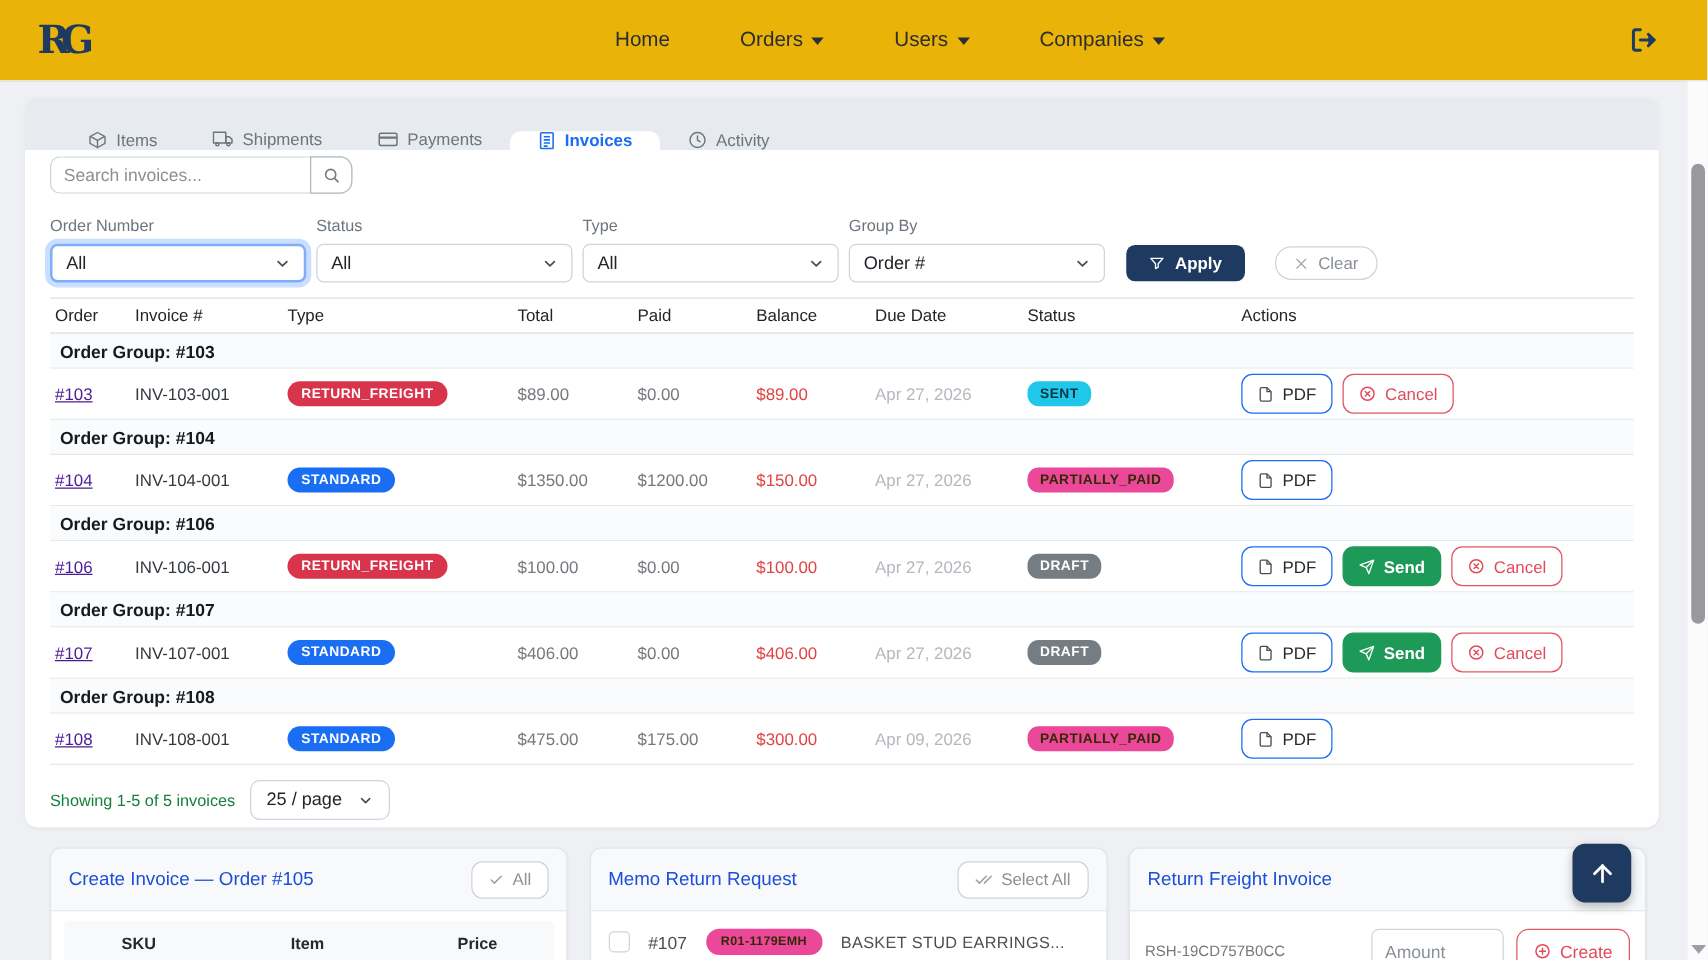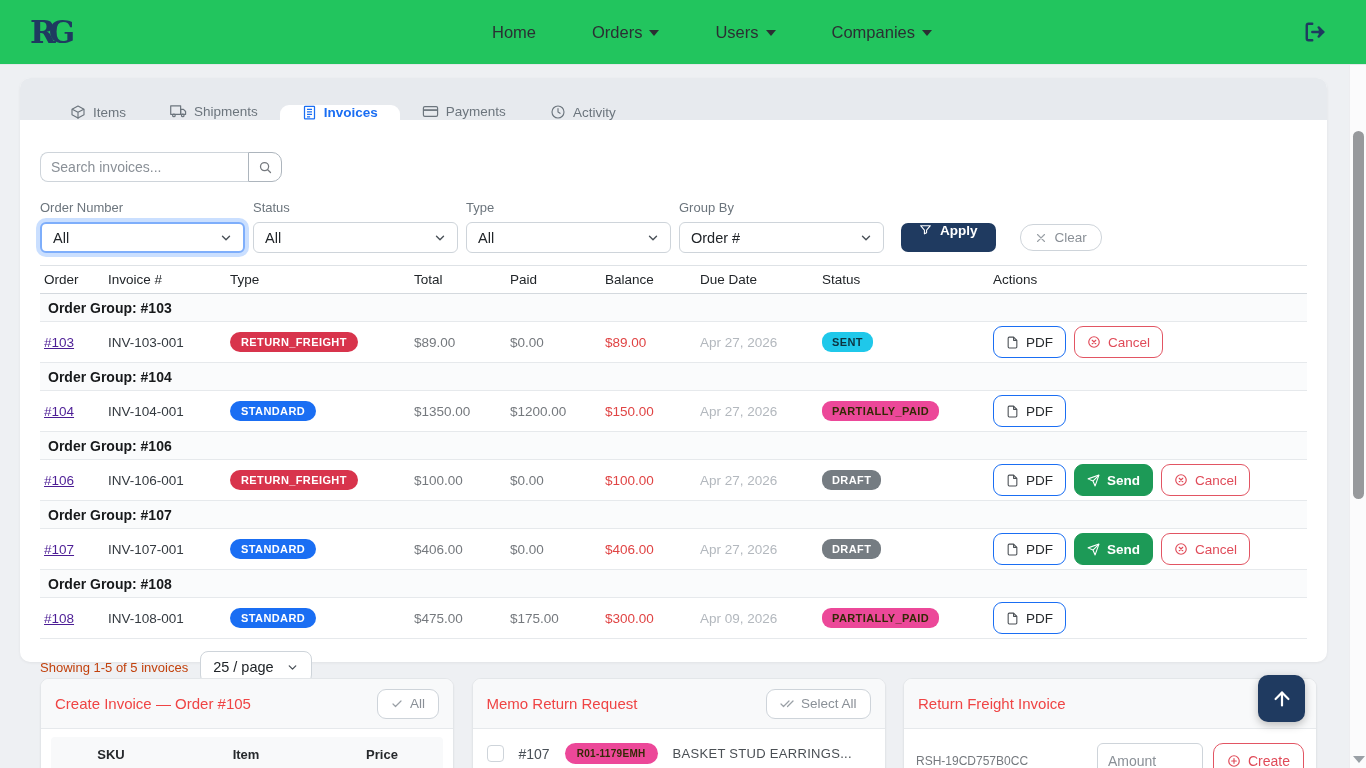--- a/index.html
+++ b/index.html
@@ -1,58 +1,58 @@
 <!DOCTYPE html>
 <html><head>
 <meta charset="utf-8">
 <style>
   * { margin:0; padding:0; box-sizing:border-box; }
   html,body { width:1366px; height:768px; overflow:hidden; }
   body { font-family:"Liberation Sans", sans-serif; background:#eef0f3; position:relative; color:#212529; }
 
   
-  .navbar { position:absolute; top:0; left:0; width:1366px; height:65px; background:#22c55e;
+  .navbar { position:absolute; top:0; left:0; width:1366px; height:65px; background:#eab308;
             border-bottom:1px solid #e4e7ea; display:flex; align-items:center; z-index:5; }
   .logo { font-family:"DejaVu Serif", serif; font-size:31px; color:#1f3a60; font-weight:600;
           letter-spacing:-7px; margin-left:30px; width:90px; }
   .nav-center { flex:1; display:flex; justify-content:center; gap:56px; }
   .nav-item { font-size:16.5px; color:#2b2f33; cursor:pointer; display:flex; align-items:center; gap:7px; }
   .caret { width:0; height:0; border-left:5px solid transparent; border-right:5px solid transparent;
            border-top:6px solid #2b2f33; margin-top:2px; }
   .logout { margin-right:40px; cursor:pointer; display:flex; align-items:center; }
 
   
   .main-card { position:absolute; left:20px; top:78px; width:1307px; height:584px; background:#ffffff;
                border-radius:10px; box-shadow:0 1px 3px rgba(0,0,0,.06); }
   .tabbar { height:42px; background:#e7eaee; border-radius:10px 10px 0 0; display:flex; align-items:flex-end;
             padding-left:28px; }
   .tab { display:flex; align-items:center; gap:7px; padding:0 22px; font-size:13.5px; color:#6c757d; cursor:pointer; }
   .tab.active { background:#ffffff; border-radius:9px 9px 0 0; color:#1a6ef3; font-weight:bold; }
   .tab svg { flex:none; }
 
-  .content { padding:32px 20px 0 20px; }
+  .content { padding:5px 20px 0 20px; }
 
   
   .search-group { display:flex; margin-bottom:18px; }
   .search-input { width:208px; height:30px; border:1px solid #ced4da; border-right:none; border-radius:8px 0 0 8px;
                   padding:0 10px; font-size:14px; color:#495057; font-family:"Liberation Sans",sans-serif; outline:none; }
   .search-input::placeholder { color:#8a9097; }
   .search-btn { width:34px; height:30px; border:1px solid #adb5bd; border-radius:0 10px 10px 0; background:#fff;
                 display:flex; align-items:center; justify-content:center; cursor:pointer; }
 
   
   .filters { display:flex; align-items:flex-end; margin-bottom:12px; }
   .filter { width:205px; margin-right:8px; }
   .filter-label { font-size:13px; color:#6c757d; margin-bottom:7px; }
   .select { height:31px; border:1px solid #ced4da; border-radius:6px; background:#fff; display:flex;
             align-items:center; justify-content:space-between; padding:0 10px 0 11px; font-size:14.5px;
             color:#212529; cursor:pointer; }
   .select.focused { border:2px solid #7eaefb; box-shadow:0 0 0 4px rgba(13,110,253,.22); }
   .btn-apply { margin-left:9px; height:29px; padding:0 18px; background:#1f3a60; color:#fff; border:none;
-               border-radius:7px; font-size:13.5px; font-weight:bold; display:flex; gap:8px;
+               border-radius:7px; font-size:13.5px; font-weight:bold; display:flex; align-items:center; gap:8px;
                cursor:pointer; margin-bottom:1px; font-family:"Liberation Sans",sans-serif; }
   .btn-clear { margin-left:24px; height:27px; padding:0 14px; background:#fff; color:#8a9097; border:1px solid #ced4da;
                border-radius:13px; font-size:13.5px; display:flex; align-items:center; gap:8px; cursor:pointer;
                margin-bottom:2px; font-family:"Liberation Sans",sans-serif; }
 
   
   .tbl { width:100%; font-size:13.5px; }
   .thead, .trow { display:grid; grid-template-columns:64px 122px 184px 96px 95px 95px 122px 171px 1fr;
                   align-items:center; padding:0 4px; }
   .thead { height:29px; border-top:1px solid #dee2e6; border-bottom:1px solid #d4d9de; color:#212529; font-weight:500; }
@@ -77,31 +77,31 @@
 
   .actions { display:flex; gap:8px; }
   .act-btn { height:32px; display:flex; align-items:center; gap:7px; padding:0 12px; border-radius:9px;
              background:#fff; font-size:13.5px; cursor:pointer; font-family:"Liberation Sans",sans-serif; }
   .act-pdf { border:1px solid #1a6ef3; color:#26292c; }
   .act-send { border:1px solid #1d9a57; background:#1d9a57; color:#fff; font-weight:600; }
   .act-cancel { border:1px solid #e25563; color:#e04b59; }
 
   
   .pager { display:flex; align-items:center; gap:12px; margin-top:12px; padding-bottom:16px; }
-  .pager-text { font-size:13px; color:#c2410c; }
+  .pager-text { font-size:13px; color:#15803d; }
   .pagesize { height:32px; border:1px solid #ced4da; border-radius:8px; display:flex; align-items:center;
               gap:12px; padding:0 12px; font-size:14.5px; color:#212529; cursor:pointer; background:#fff; }
 
   
   .cards { position:absolute; left:40px; top:678px; width:1277px; display:flex; justify-content:space-between; }
   .card { width:414px; background:#fff; border:1px solid #e3e6e9; border-radius:9px; overflow:hidden;
           box-shadow:0 1px 2px rgba(0,0,0,.05); height:140px; }
   .card-head { height:50px; background:#f8f9fa; border-bottom:1px solid #e6e9ec; display:flex; align-items:center;
                justify-content:space-between; padding:0 14px; }
-  .card-title { font-size:15px; color:#ef4444; }
+  .card-title { font-size:15px; color:#1d4ed8; }
   .mini-btn { height:30px; border:1px solid #ced4da; border-radius:9px; background:#fff; color:#8a9097;
               font-size:13.5px; display:flex; align-items:center; gap:7px; padding:0 13px; cursor:pointer;
               font-family:"Liberation Sans",sans-serif; }
   .inner-head { margin:8px 10px 0 10px; background:#f8f9fa; height:34px; display:grid;
                 grid-template-columns:120px 150px 1fr; align-items:center; font-size:13px; font-weight:bold;
                 color:#26292c; text-align:center; border-radius:4px 4px 0 0; }
   .memo-row { display:flex; align-items:center; gap:15px; padding:14px 14px; }
   .checkbox { width:17px; height:17px; border:1px solid #ced4da; border-radius:4px; background:#fff; cursor:pointer; }
   .memo-order { font-size:14px; color:#495057; }
   .sku-badge { background:#ec4899; color:#332a05; font-weight:bold; font-size:10px; padding:5px 12px;
@@ -169,33 +169,33 @@
     </div>
     <div class="tab">
       <svg width="17" height="17" viewBox="0 0 24 24" fill="none" stroke="#6c757d" stroke-width="1.7" stroke-linejoin="round">
           <path d="M1 4h14v12H1z"></path>
           <path d="M15 9h4l3 3v4h-7z"></path>
           <circle cx="5.5" cy="17.5" r="1.8"></circle>
           <circle cx="18" cy="17.5" r="1.8"></circle>
         </svg>
       <span>Shipments</span>
     </div>
+    <div class="tab">
+      <svg width="17" height="17" viewBox="0 0 24 24" fill="none" stroke="#6c757d" stroke-width="1.7">
+          <rect x="2" y="5" width="20" height="14" rx="2"></rect>
+          <path d="M2 10h20" stroke-width="2.4"></path>
+        </svg>
+      <span>Payments</span>
+    </div>
     <div class="tab active">
       <svg width="15" height="15" viewBox="0 0 24 24" fill="none" stroke="#1a6ef3" stroke-width="2" stroke-linejoin="round">
           <rect x="4" y="2" width="16" height="20" rx="1"></rect>
           <path d="M8 7h8M8 11h8M8 15h8M8 19h5"></path>
         </svg>
       <span>Invoices</span>
-    </div>
-    <div class="tab">
-      <svg width="17" height="17" viewBox="0 0 24 24" fill="none" stroke="#6c757d" stroke-width="1.7">
-          <rect x="2" y="5" width="20" height="14" rx="2"></rect>
-          <path d="M2 10h20" stroke-width="2.4"></path>
-        </svg>
-      <span>Payments</span>
     </div>
     <div class="tab">
       <svg width="16" height="16" viewBox="0 0 24 24" fill="none" stroke="#6c757d" stroke-width="1.7" stroke-linecap="round">
           <circle cx="12" cy="12" r="9"></circle>
           <path d="M12 7v5l3 2"></path>
         </svg>
       <span>Activity</span>
     </div>
   </div>
 

